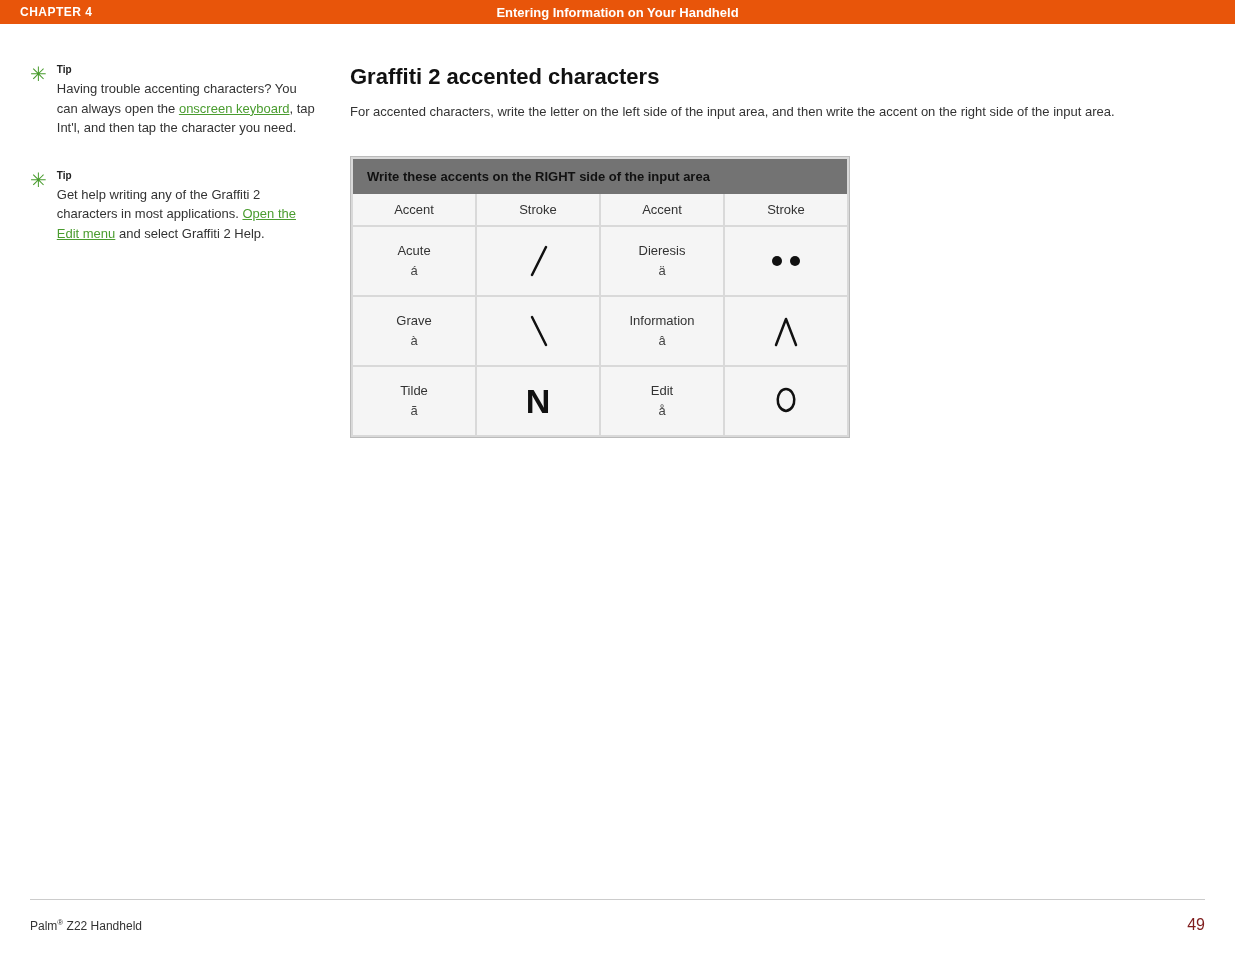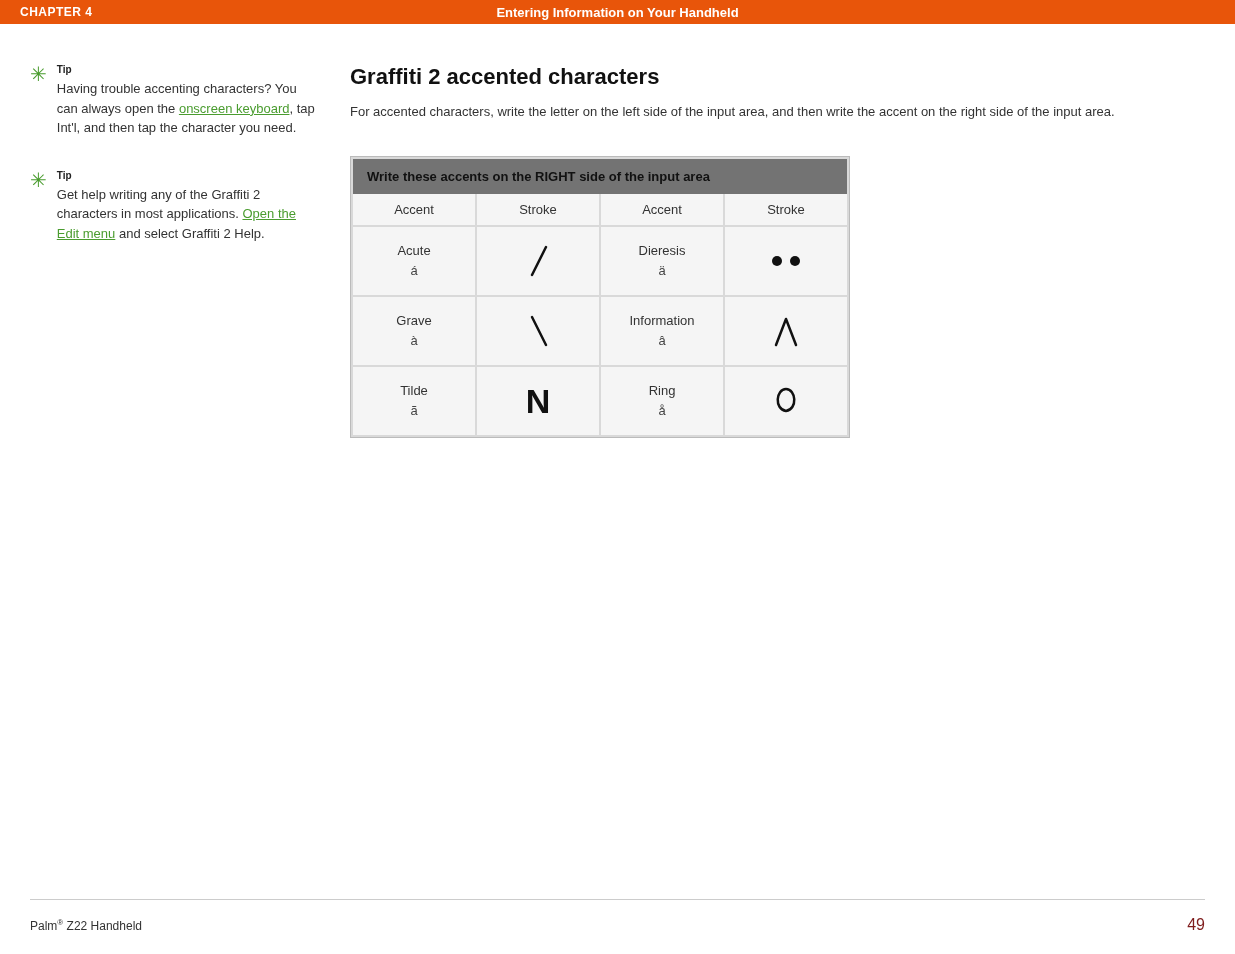--- a/index.html
+++ b/index.html
@@ -271,21 +271,21 @@
         <div class="grid-cell accent-name">
           <span>Tilde</span>
           <span class="accent-char">ã</span>
         </div>
         <div class="grid-cell">
           <svg class="stroke-svg" viewBox="0 0 40 44">
             <text x="20" y="34" text-anchor="middle" font-size="34" font-family="Arial" font-weight="bold" fill="#111">N</text>
           </svg>
         </div>
         <div class="grid-cell accent-name">
-          <span>Ring</span>
+          <span>Edit</span>
           <span class="accent-char">å</span>
         </div>
         <div class="grid-cell">
           <svg class="stroke-svg" viewBox="0 0 40 44">
             <path d="M 20 10 C 10 10 8 30 20 32 C 32 30 30 10 20 10" stroke="#111" stroke-width="2.5" fill="none" stroke-linecap="round"></path>
           </svg>
         </div>
 
       </div>
     </div>

